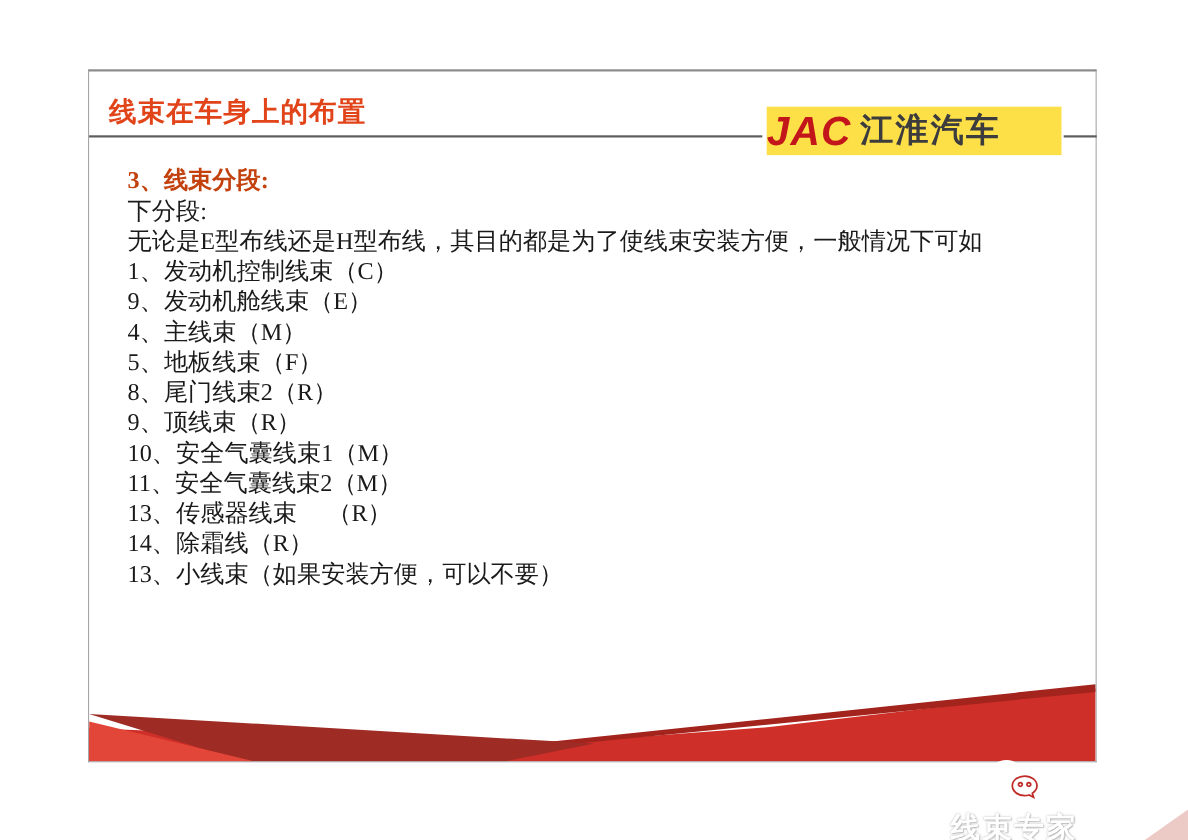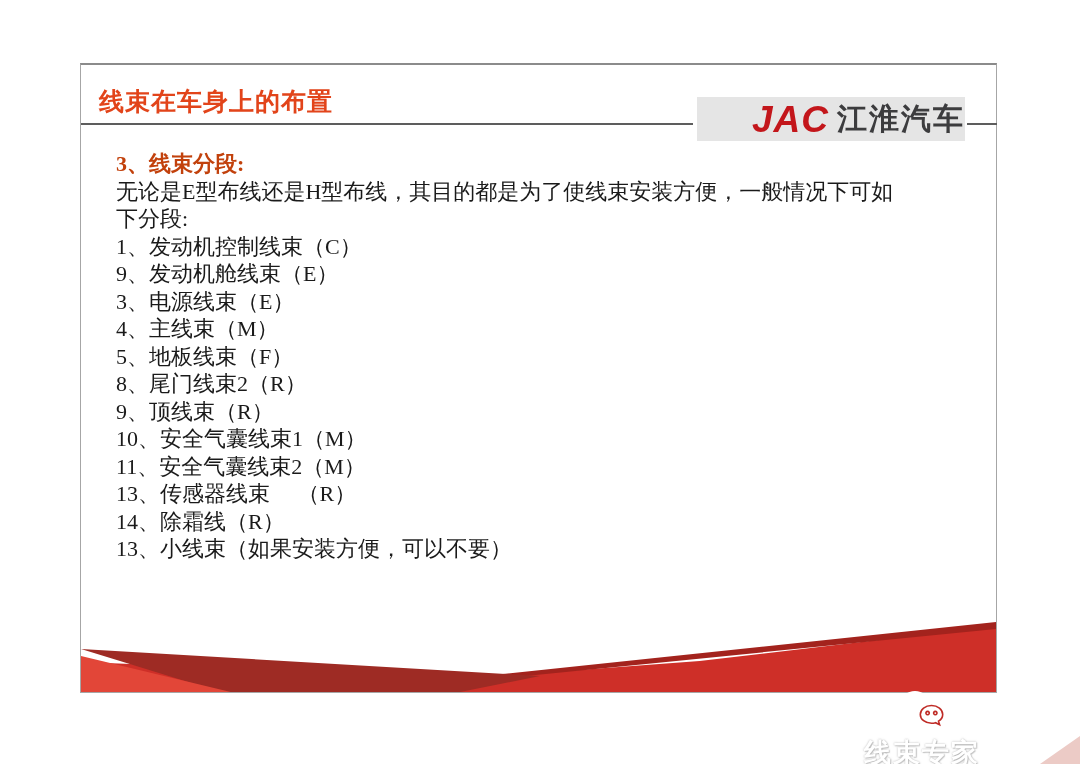--- a/index.html
+++ b/index.html
@@ -45,23 +45,23 @@
     left: 886px; top: 58px;
     width: 30px; height: 2px;
     background: #5d5d5d;
   }
   .logo {
     position: absolute;
     left: 616px; top: 32px;
     width: 268px; height: 44px;
     display: flex;
     align-items: center;
-    justify-content: flex-end;
+    justify-content: flex-start;
     gap: 8px;
-    background: #e5e5e5;
+    background: #fde047;
     white-space: nowrap;
   }
   .logo-jac {
     font-size: 37px;
     font-weight: 900;
     font-style: italic;
     color: #c3161b;
     letter-spacing: 1px;
     line-height: 1;
   }
@@ -136,25 +136,24 @@
     <div class="slide-title">线束在车身上的布置</div>
     <div class="header-rule-left"></div>
     <div class="header-rule-right"></div>
     <div class="logo">
       <span class="logo-jac">JAC</span>
       <span class="logo-cn">江淮汽车</span>
     </div>
 
     <div class="content">
       <div class="section-title">3、线束分段:</div>
+      <div class="intro-line">下分段:</div>
       <div class="intro-line">无论是E型布线还是H型布线，其目的都是为了使线束安装方便，一般情况下可如</div>
-      <div class="intro-line">下分段:</div>
       <div class="list-item">1、发动机控制线束（C）</div>
       <div class="list-item">9、发动机舱线束（E）</div>
-      <div class="list-item">3、电源线束（E）</div>
       <div class="list-item">4、主线束（M）</div>
       <div class="list-item">5、地板线束（F）</div>
       <div class="list-item">8、尾门线束2（R）</div>
       <div class="list-item">9、顶线束（R）</div>
       <div class="list-item">10、安全气囊线束1（M）</div>
       <div class="list-item">11、安全气囊线束2（M）</div>
       <div class="list-item">13、传感器线束　 （R）</div>
       <div class="list-item">14、除霜线（R）</div>
       <div class="list-item">13、小线束（如果安装方便，可以不要）</div>
     </div>

